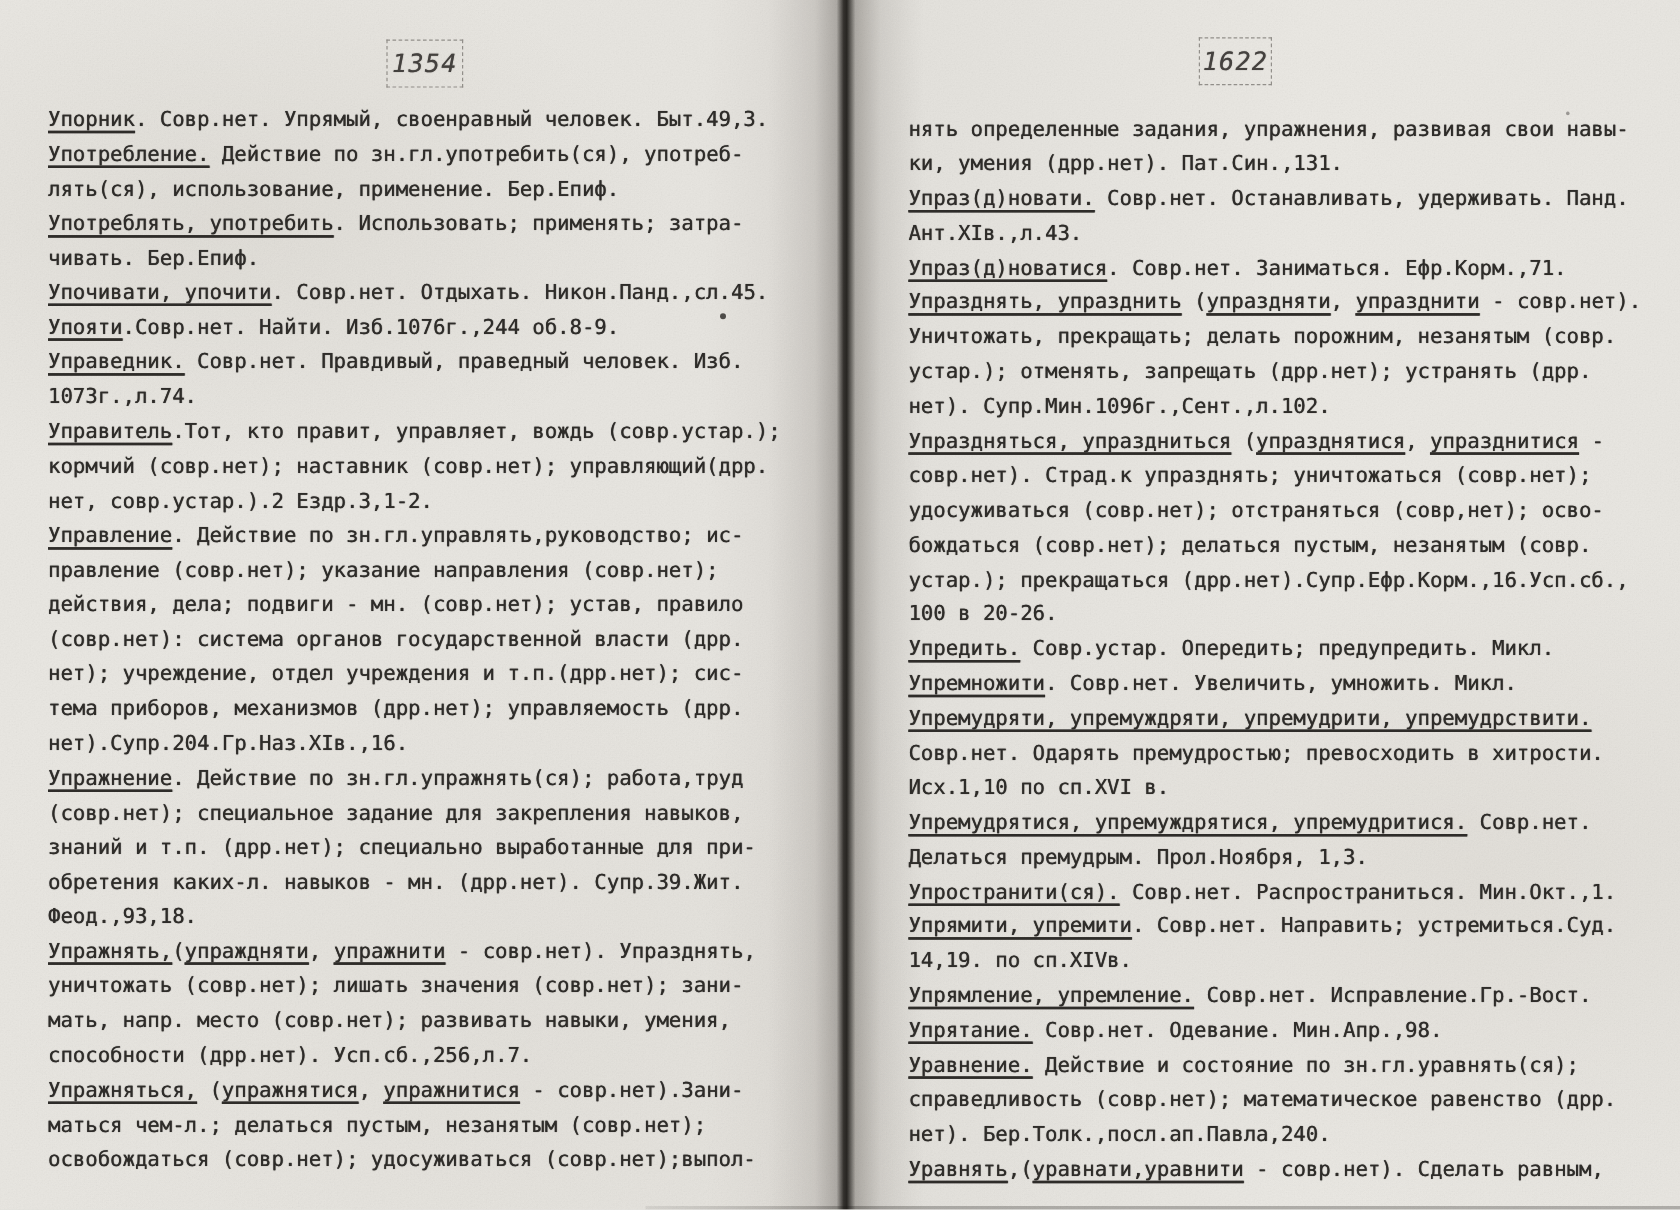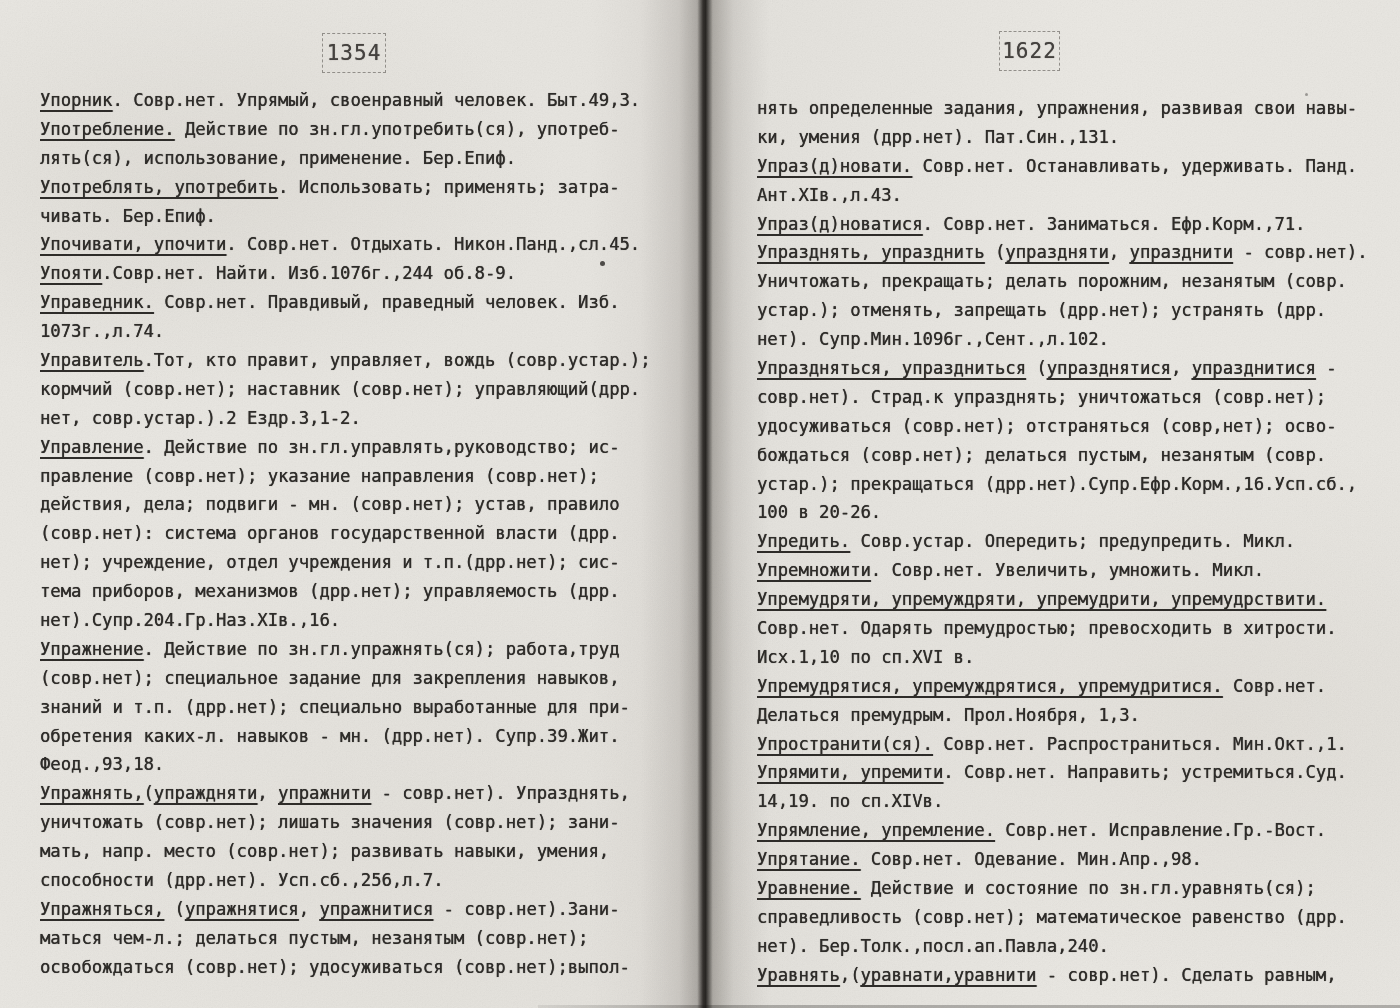--- a/index.html
+++ b/index.html
@@ -27,20 +27,21 @@
       rgba(60,55,48,0.30) 56%,
       rgba(70,64,58,0.10) 72%,
       rgba(70,64,58,0) 100%);
   }
   .noise{position:absolute;left:0;top:0;mix-blend-mode:multiply;pointer-events:none;}
   .pagenum-box{
     position:absolute;display:flex;align-items:center;justify-content:center;
     border:1px dashed rgba(120,117,112,0.75);
     color:#45423f;font-size:21px;letter-spacing:1px;
     text-shadow:0 0 0.8px rgba(69,66,63,0.8);
+    font-style:italic;
   }
   .pagenum-left{left:322px;top:33px;width:62px;height:38px;}
   .pagenum-right{left:999px;top:31px;width:59px;height:38px;}
   .text-block{
     position:absolute;white-space:pre;
     font-size:17.2px;line-height:28.9px;color:#2e2c29;
     text-shadow:0 0 0.7px rgba(46,44,41,0.85), 0.4px 0 0.4px rgba(46,44,41,0.35);
   }
   .text-left{left:40px;top:86px;}
   .text-right{left:757px;top:94px;}

